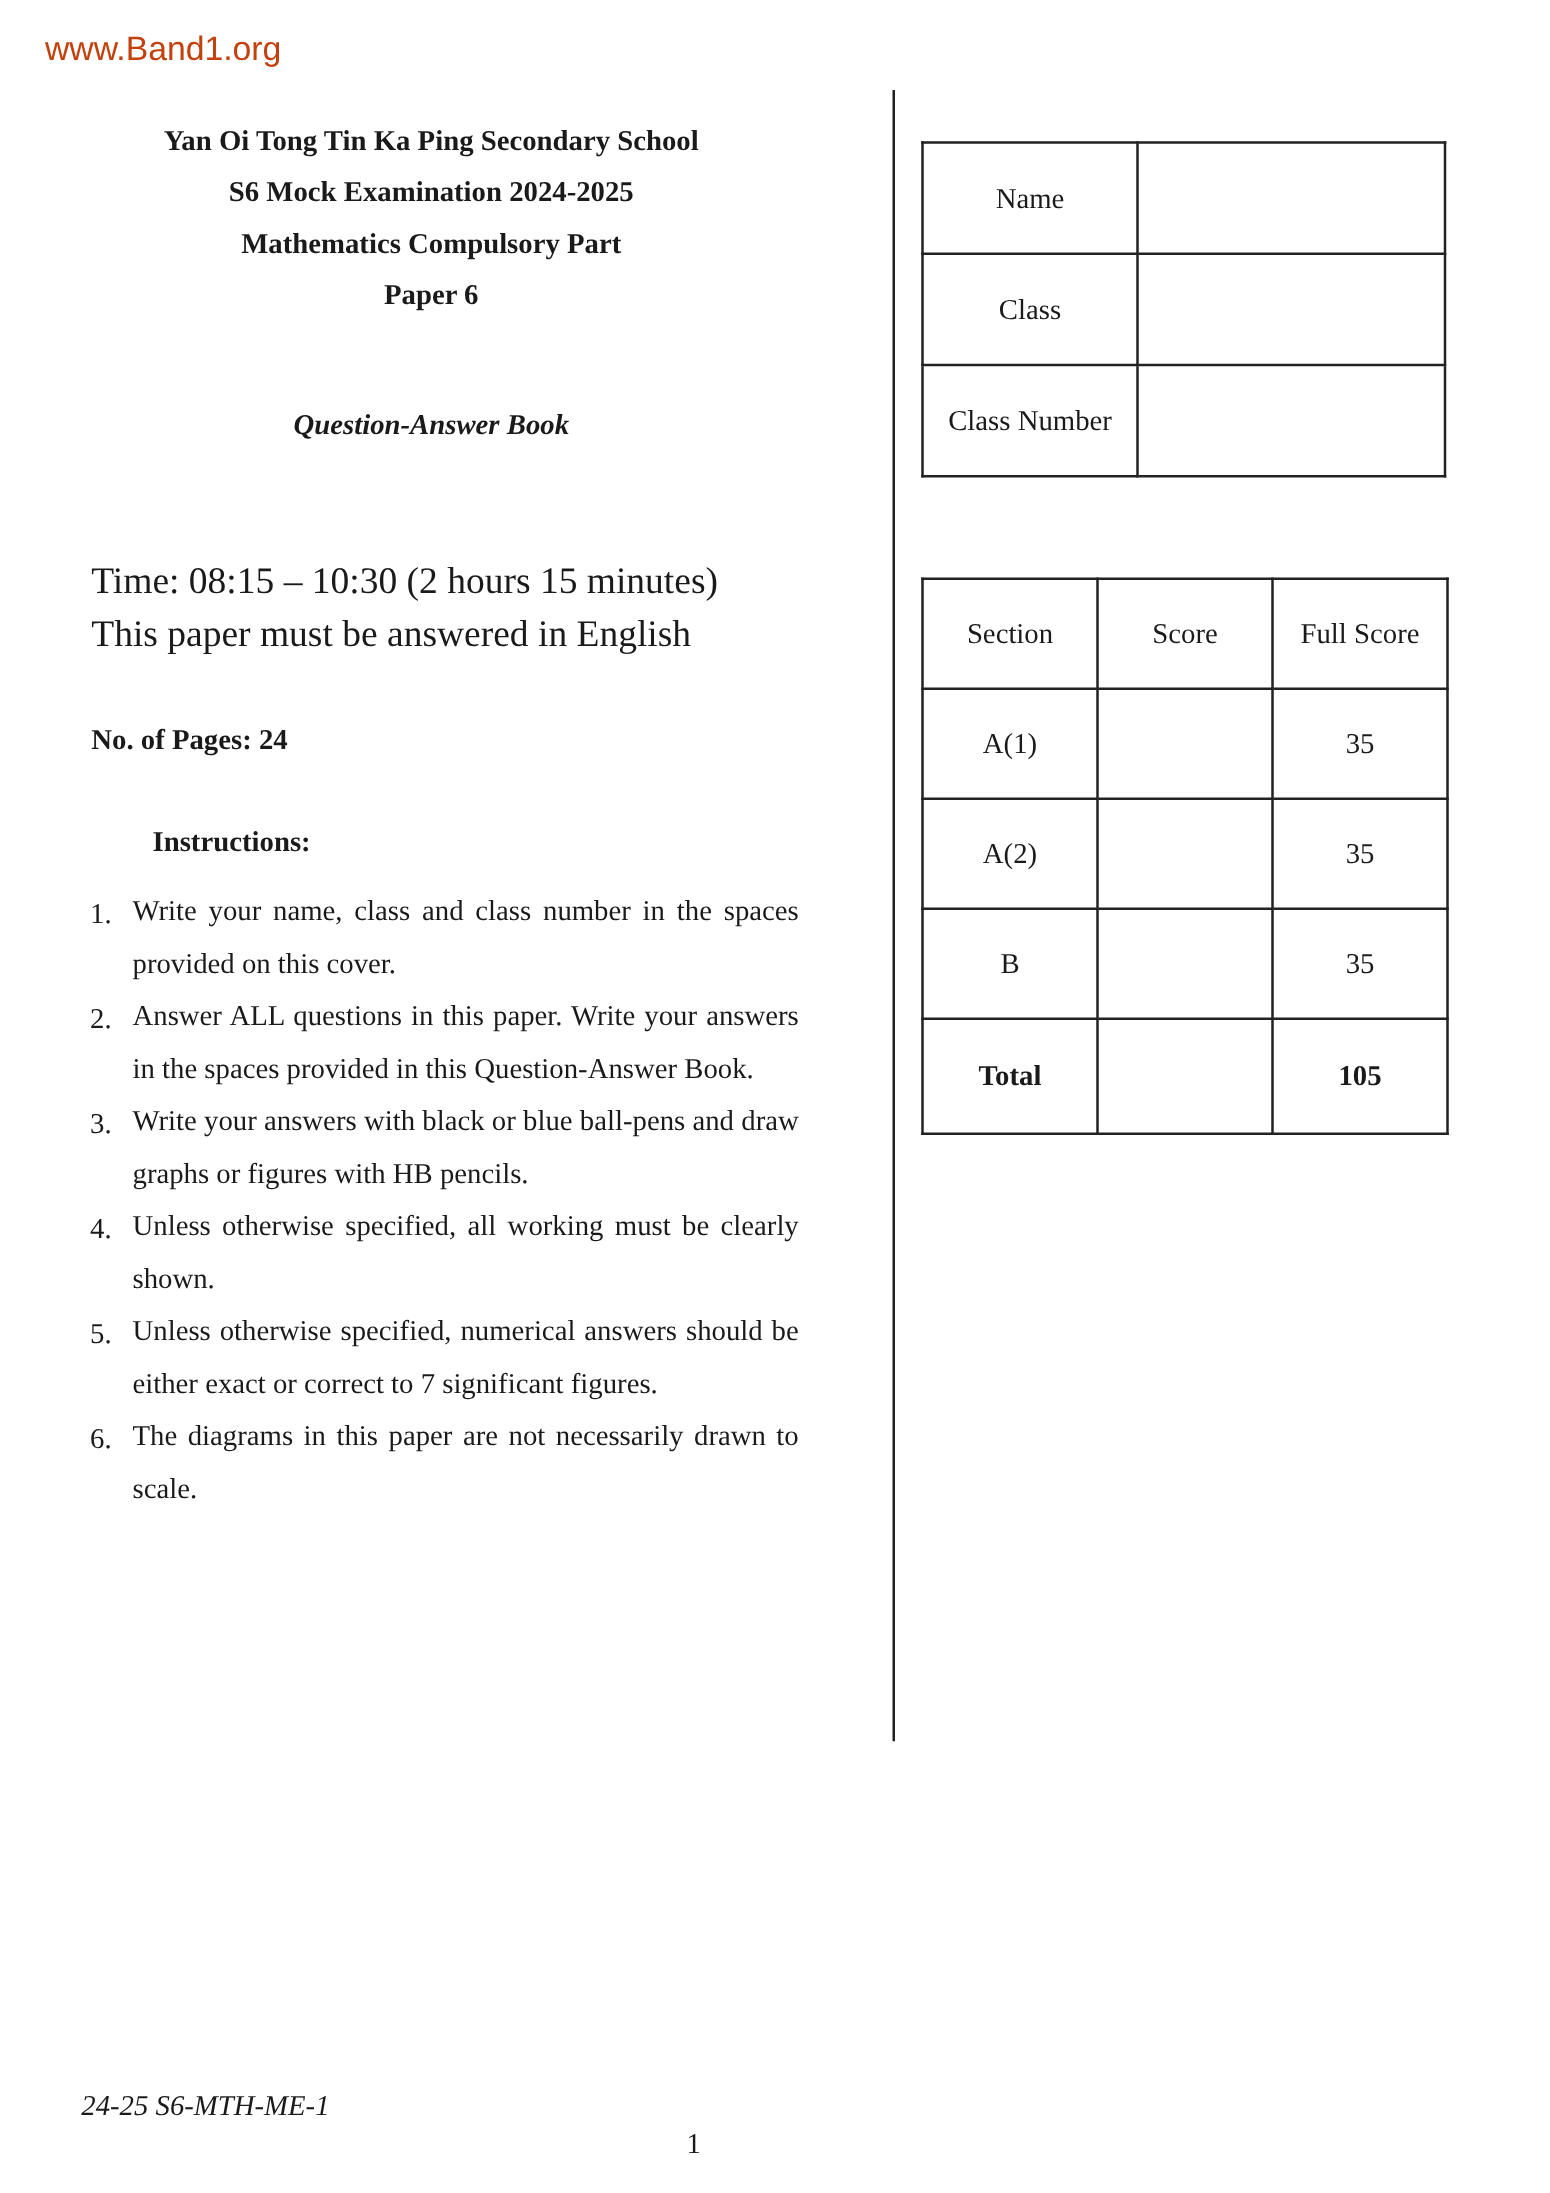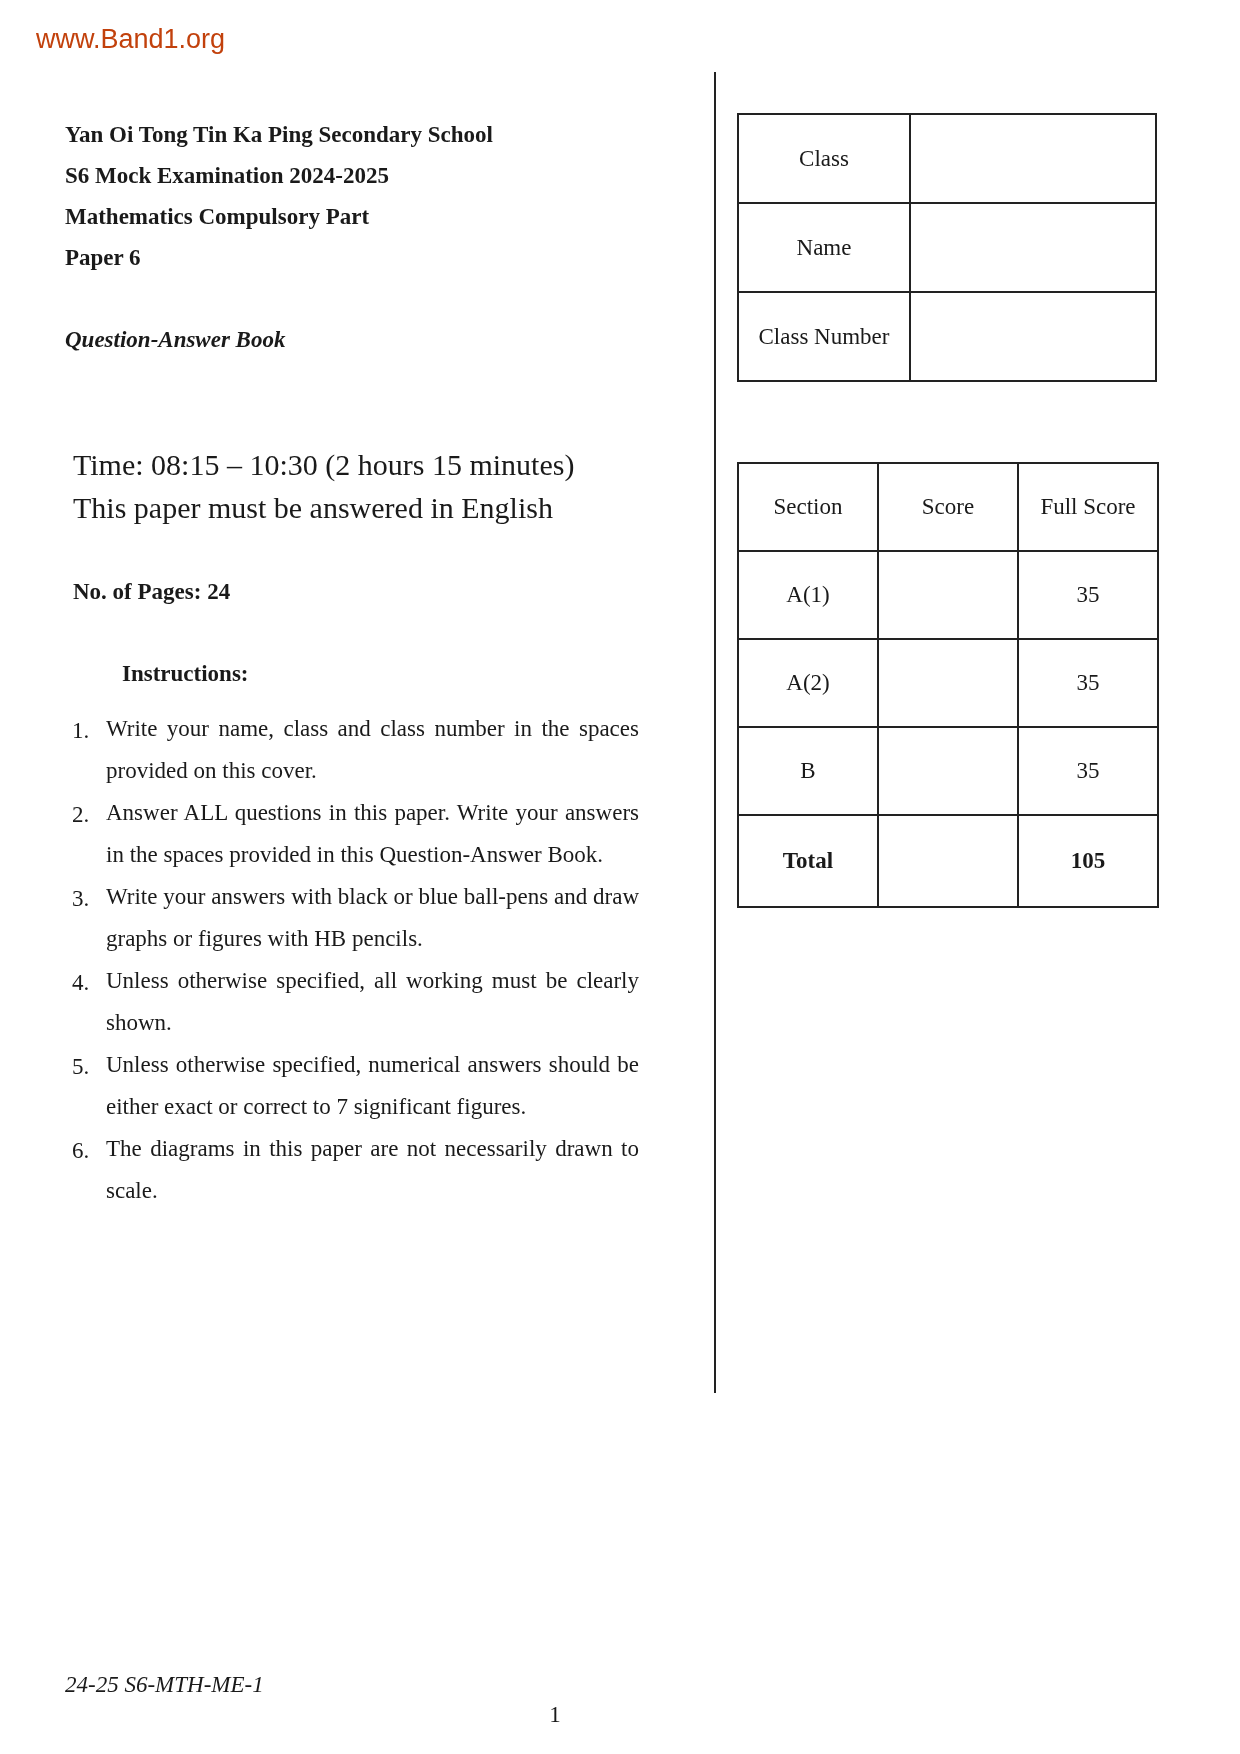--- a/index.html
+++ b/index.html
@@ -20,31 +20,32 @@
     color: #c2410c;
   }
   .divider {
     position: absolute;
     left: 714px; top: 72px;
     width: 2px; height: 1321px;
     background: #222222;
   }
   .header-block {
     position: absolute;
-    left: 65px; top: 114px;
+    left: 65px; top: 92px;
     width: 560px;
+    text-align: center;
     font-weight: bold;
     font-size: 23px;
     line-height: 41px;
   }
   .book-title {
     position: absolute;
     left: 65px; top: 319px;
     width: 560px;
-    text-align: left;
+    text-align: center;
     font-weight: bold;
     font-style: italic;
     font-size: 23px;
     line-height: 41px;
   }
   .time-block {
     position: absolute;
     left: 73px; top: 443px;
     font-size: 30px;
     line-height: 43px;
@@ -167,25 +168,25 @@
     </div>
     <div class="instruction-item">
       <div class="item-num">6.</div>
       <div class="item-text">The diagrams in this paper are not necessarily drawn to scale.</div>
     </div>
   </div>
 
   <table class="student-table">
     <tbody>
         <tr>
+      <td class="label-col">Name</td>
+      <td class="value-col"></td>
+    </tr>
+    <tr>
       <td class="label-col">Class</td>
-      <td class="value-col"></td>
-    </tr>
-    <tr>
-      <td class="label-col">Name</td>
       <td class="value-col"></td>
     </tr>
     <tr>
       <td class="label-col">Class Number</td>
       <td class="value-col"></td>
     </tr>
   </tbody>
     </table>
 
   <table class="score-table">

